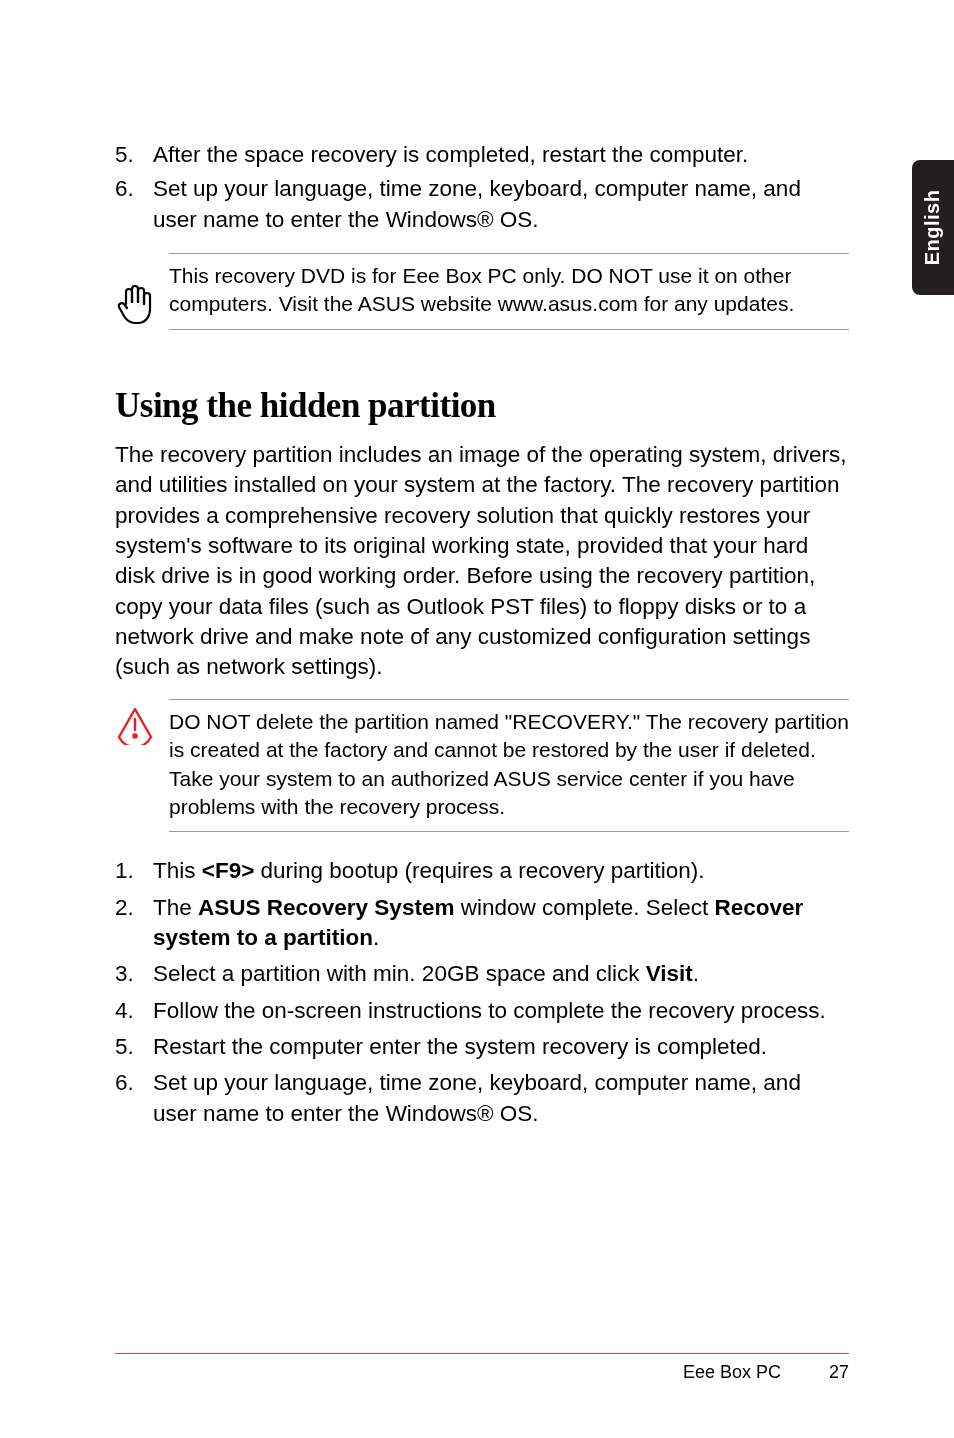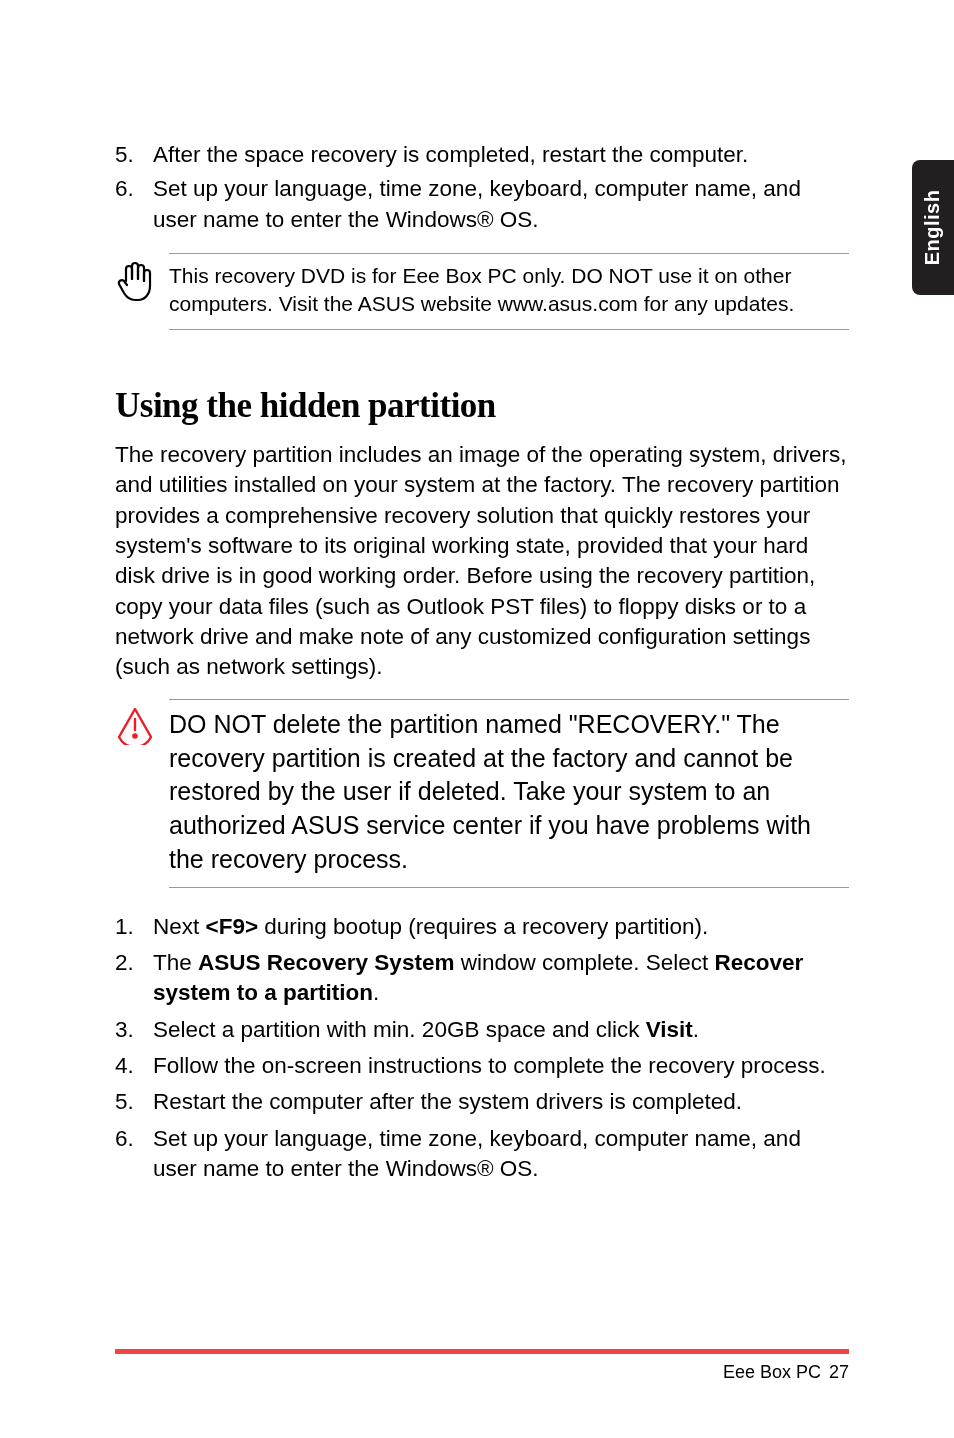--- a/index.html
+++ b/index.html
@@ -3,32 +3,32 @@
 <meta charset="utf-8">
 <style>
   * { margin: 0; padding: 0; box-sizing: border-box; }
   html, body { width: 954px; height: 1438px; background: #fff; font-family: "Myriad Pro", "Segoe UI", Arial, sans-serif; color: #000; }
   .page { position: relative; width: 954px; height: 1438px; padding: 140px 105px 60px 115px; }
   .side-tab { position: absolute; right: 0; top: 160px; width: 42px; height: 135px; background: #231f20; border-top-left-radius: 8px; border-bottom-left-radius: 8px; display: flex; align-items: center; justify-content: center; }
   .side-tab span { transform: rotate(-90deg); color: #fff; font-weight: 700; font-size: 20px; letter-spacing: 0.5px; }
   .ol5 { list-style: none; margin: 0 0 18px 0; }
   .ol5 li { display: flex; font-size: 22.5px; line-height: 1.35; margin-bottom: 4px; }
   .num { width: 38px; flex-shrink: 0; }
-  .note-block { display: flex; margin: 7px 0 40px 0; align-items: flex-start; }
+  .note-block { display: flex; margin: 7px 0 40px 0; align-items: flex-end; }
   .note-icon { width: 54px; flex-shrink: 0; padding-top: 6px; }
   .note-body { flex: 1; border-top: 1px solid #999; border-bottom: 1px solid #999; padding: 8px 0 10px 0; font-size: 21px; line-height: 1.35; }
   h2.section { font-family: Liberation Serif, serif; font-weight: 900; font-size: 35px; margin: 56px 0 14px 0; letter-spacing: -0.5px; }
   .para { font-size: 22.5px; line-height: 1.35; margin-bottom: 16px; }
   .warn-block { display: flex; margin: 10px 0 24px 0; align-items: flex-start; }
   .warn-icon { width: 54px; flex-shrink: 0; padding-top: 6px; }
-  .warn-body { flex: 1; border-top: 1px solid #999; border-bottom: 1px solid #999; padding: 8px 0 10px 0; font-size: 25px; line-height: 1.35; }
+  .warn-body { flex: 1; border-top: 1px solid #999; border-bottom: 1px solid #999; padding: 8px 0 10px 0; font-size: 21px; line-height: 1.35; }
   .ol-steps { list-style: none; margin-top: 8px; }
   .ol-steps li { display: flex; font-size: 22.5px; line-height: 1.35; margin-bottom: 6px; }
-  .footer { position: absolute; bottom: 55px; left: 115px; right: 105px; border-top: 5px solid #ef4444; padding-top: 8px; display: flex; justify-content: flex-end; font-size: 18px; gap: 8px; }
-  .footer .pg { font-weight: 400; }
+  .footer { position: absolute; bottom: 55px; left: 115px; right: 105px; border-top: 1px solid #ef4444; padding-top: 8px; display: flex; justify-content: flex-end; font-size: 18px; gap: 20px; }
+  .footer .pg { font-weight: 400; margin-left: 28px; }
 </style>
 </head>
 <body>
 
 <div class="page">
 
   <div class="side-tab">
     <span>English</span>
   </div>
 
@@ -71,42 +71,42 @@
         </g>
       </svg>
     </div>
     <div class="warn-body">DO NOT delete the partition named "RECOVERY." The recovery partition is created at the factory and cannot be restored by the user if deleted. Take your system to an authorized ASUS service center if you have problems with the recovery process.</div>
   </div>
 
   <ol class="ol-steps">
     <li>
       <span class="num">1.</span>
       <span>
-        <span>Next </span><b>&lt;F9&gt;</b><span> during bootup (requires a recovery partition).</span>
+        <span>This </span><b>&lt;F9&gt;</b><span> during bootup (requires a recovery partition).</span>
       </span>
     </li>
     <li>
       <span class="num">2.</span>
       <span>
         <span>The </span><b>ASUS Recovery System</b><span> window complete. Select </span><b>Recover system to a partition</b><span>.</span>
       </span>
     </li>
     <li>
       <span class="num">3.</span>
       <span>
         <span>Select a partition with min. 20GB space and click </span><b>Visit</b><span>.</span>
       </span>
     </li>
     <li>
       <span class="num">4.</span>
       <span>Follow the on-screen instructions to complete the recovery process.</span>
     </li>
     <li>
       <span class="num">5.</span>
-      <span>Restart the computer after the system drivers is completed.</span>
+      <span>Restart the computer enter the system recovery is completed.</span>
     </li>
     <li>
       <span class="num">6.</span>
       <span>Set up your language, time zone, keyboard, computer name, and user name to enter the Windows® OS.</span>
     </li>
   </ol>
 
   <div class="footer">
     <span>Eee Box PC</span>
     <span class="pg">27</span>

